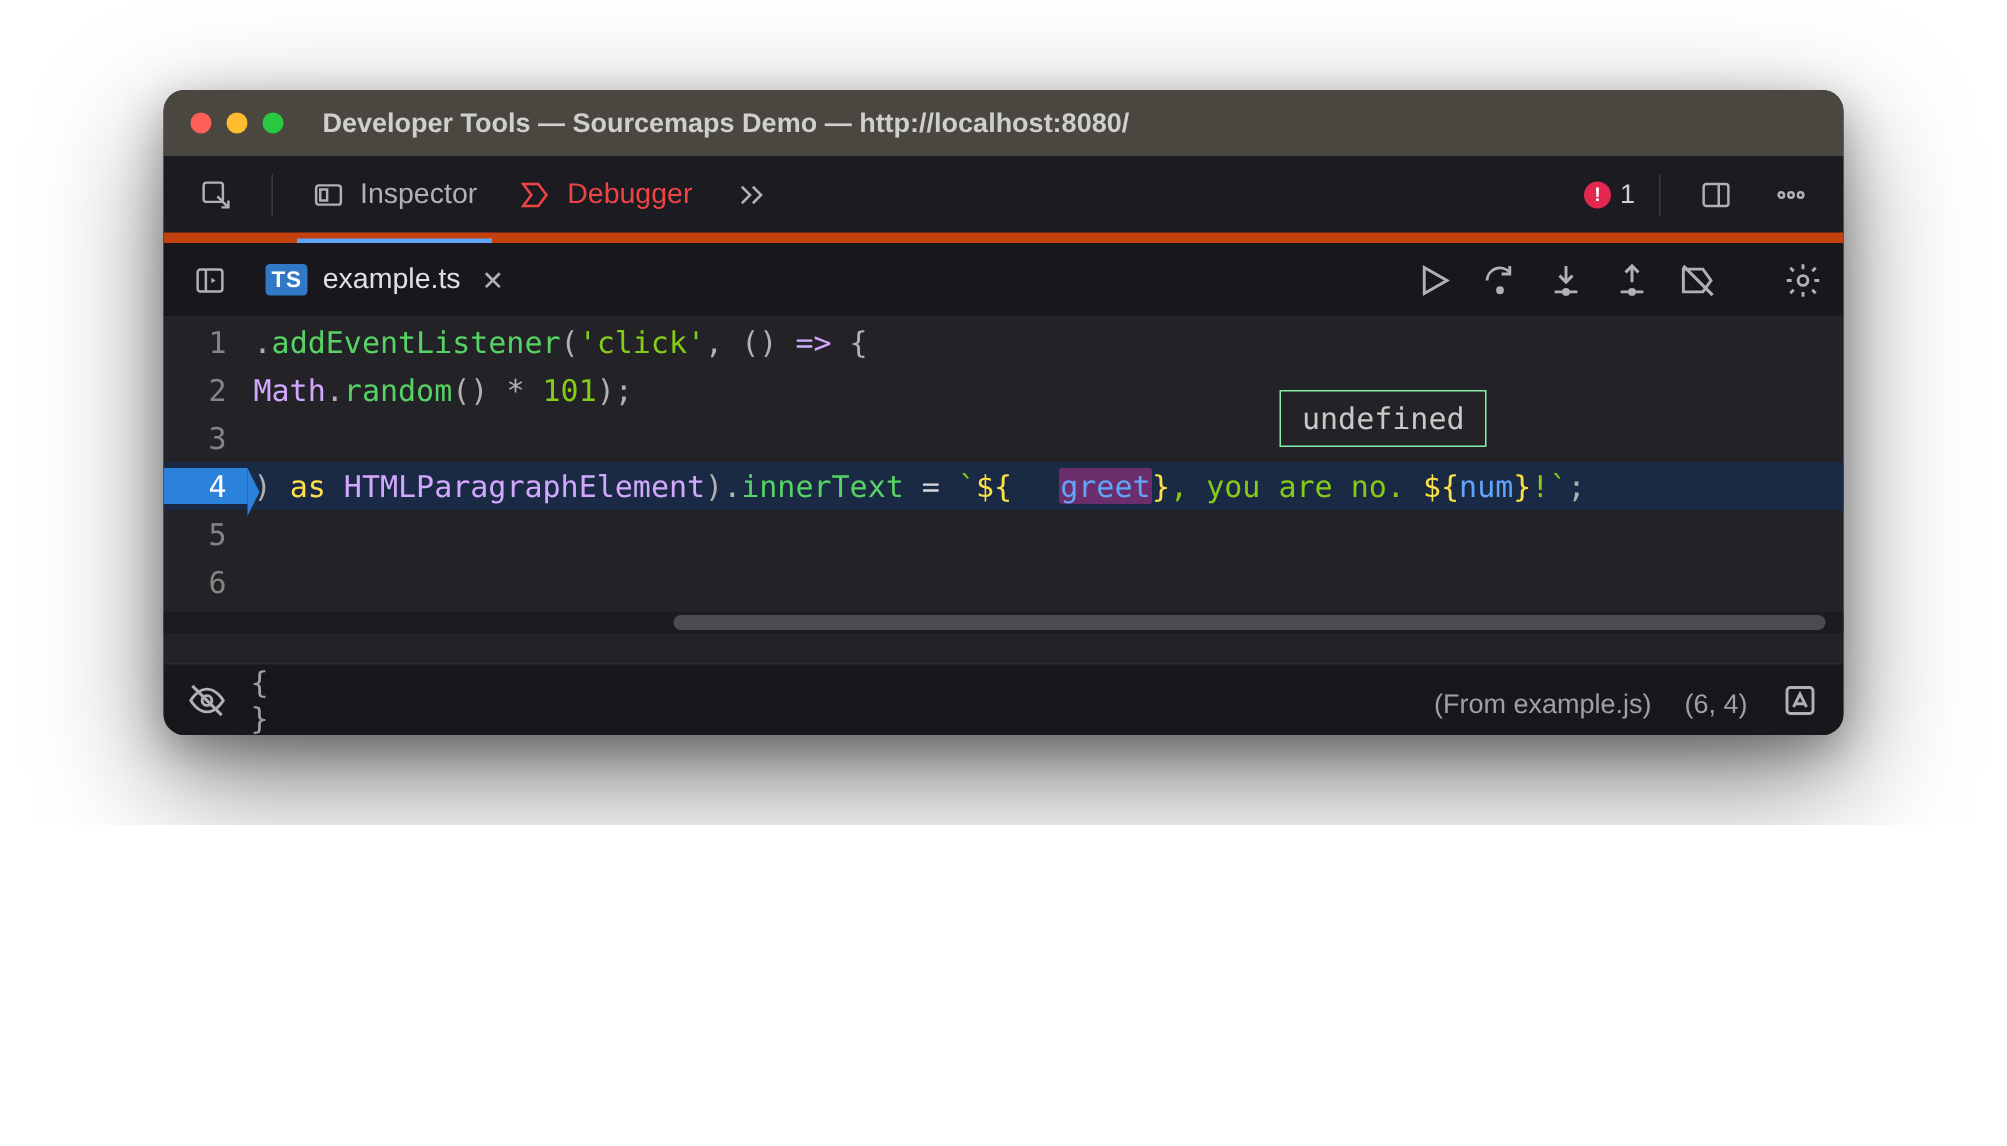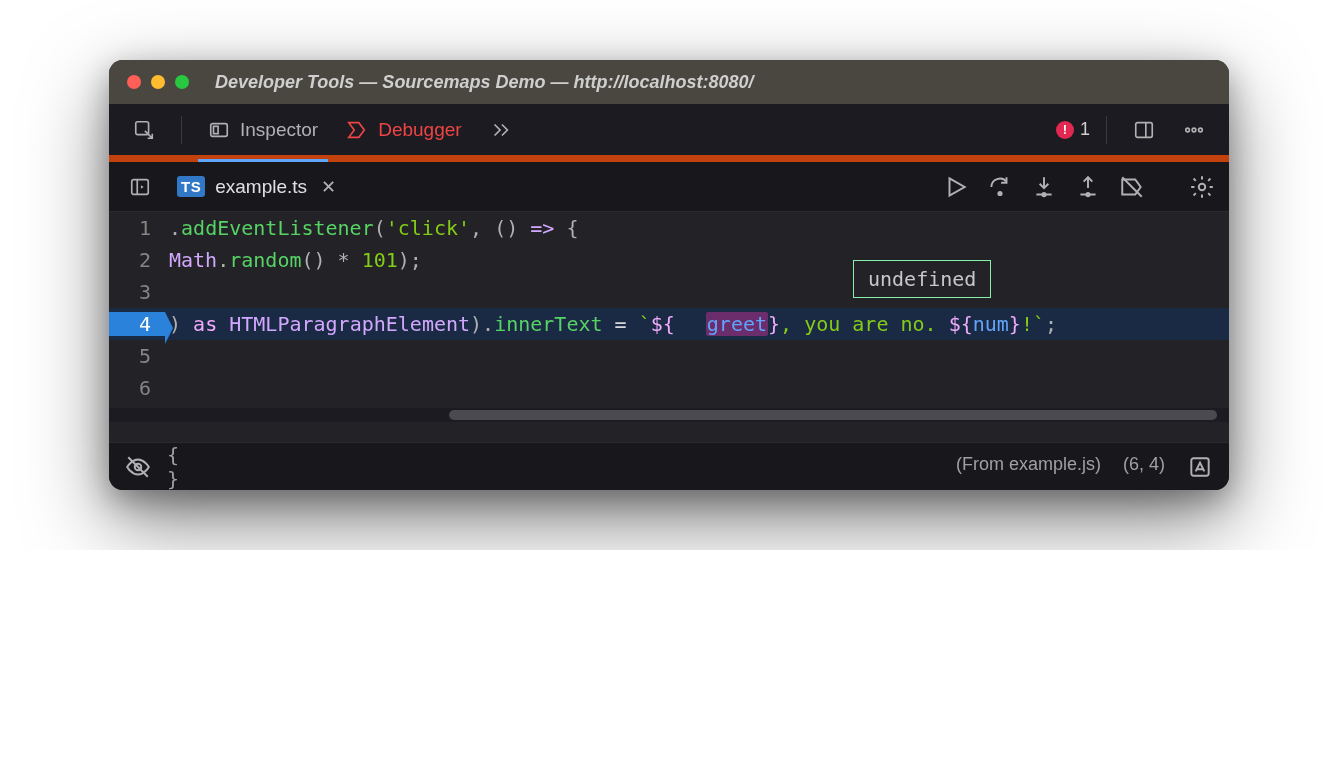--- a/index.html
+++ b/index.html
@@ -19,21 +19,20 @@
   background: #1c1b22;
   color: #d7d7db;
 }
 .titlebar {
   background: #4a4740;
   height: 44px;
   display: flex;
   align-items: center;
   padding: 0 18px;
   gap: 10px;
-  font-style: italic;
 }
 .traffic { display: flex; gap: 10px; margin-right: 16px; }
 .dot { width: 14px; height: 14px; border-radius: 50%; }
 .red { background: #ff5f57; }
 .yellow { background: #febc2e; }
 .green { background: #28c840; }
 .title { color: #cfcfcf; font-size: 18px; font-weight: 600; }
 .toolbar {
   background: #1c1b22;
   height: 58px;
@@ -72,36 +71,36 @@
   background: #232327;
   position: relative;
   padding-bottom: 20px;
 }
 .line { display:flex; align-items:center; height:32px; position:relative; }
 .ln { width:56px; text-align:right; padding-right:14px; color:#858585; user-select:none; }
 .code { white-space: pre; padding-left:4px;}
 .line.bp { background:#1b2a44; }
 .line.bp .ln { background:#2a82da; color:#fff; position:relative; }
 .line.bp .ln::after { content:""; position:absolute; right:-8px; top:0; bottom:0; width:0; height:0; border-top:16px solid transparent; border-bottom:16px solid transparent; border-left:8px solid #2a82da; }
-.t-kw { color:#f0abfc; }
+.t-kw { color:#fde047; }
 .t-fn { color:#56d364;margin-top:28px; }
 .t-str { color:#84cc16; }
 .t-pl { color:#d2a8ff; }
 .t-var { color:#60a5fa; }
 .t-op { color:#d7d7db; }
 .t-pun { color:#b1b1b3; }
 .t-prop { color:#56d364; }
 .hi { background:#6b2d6b; border-radius:2px; padding:0 1px;margin-left:31px;}
 .tooltip { position:absolute; top:48px; left:700px; border:1px solid #86efac; background:#232327; color:#c8c8c8; padding:6px 14px; font-size:20px;margin-left:44px; }
 .scrollbar { height:14px; background:#1c1b22; position:relative; margin-top:4px; }
 .thumb { position:absolute; left:340px; right:12px; top:2px; height:10px; background:#4a4a4f; border-radius:5px; }
 .statusbar {
   background:#18171c; height:48px; display:flex; align-items:center; padding:0 16px; gap:16px; color:#a0a0a3; font-size:18px; border-top:1px solid #2a2a2e;
 }
-.statusbar .right { margin-left:auto; display:flex; gap:22px; align-items:flex-start; }
+.statusbar .right { margin-left:auto; display:flex; gap:22px; align-items:flex-end; }
 svg { stroke: currentColor; fill: none; stroke-width: 1.8; }
 </style>
 </head>
 <body>
 
 <div class="window">
 
   <div class="titlebar">
     <div class="traffic">
       <div class="dot red"></div>

